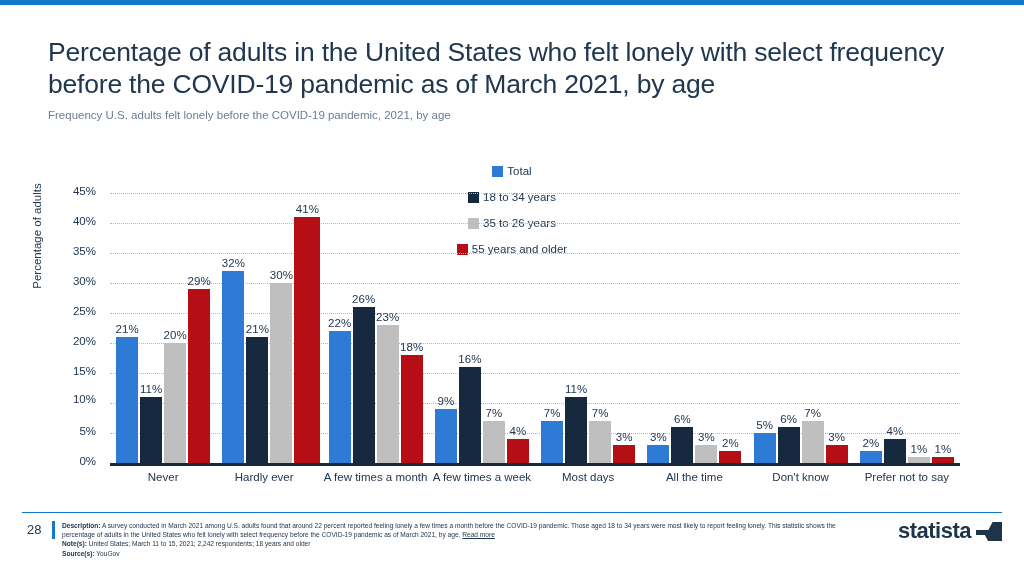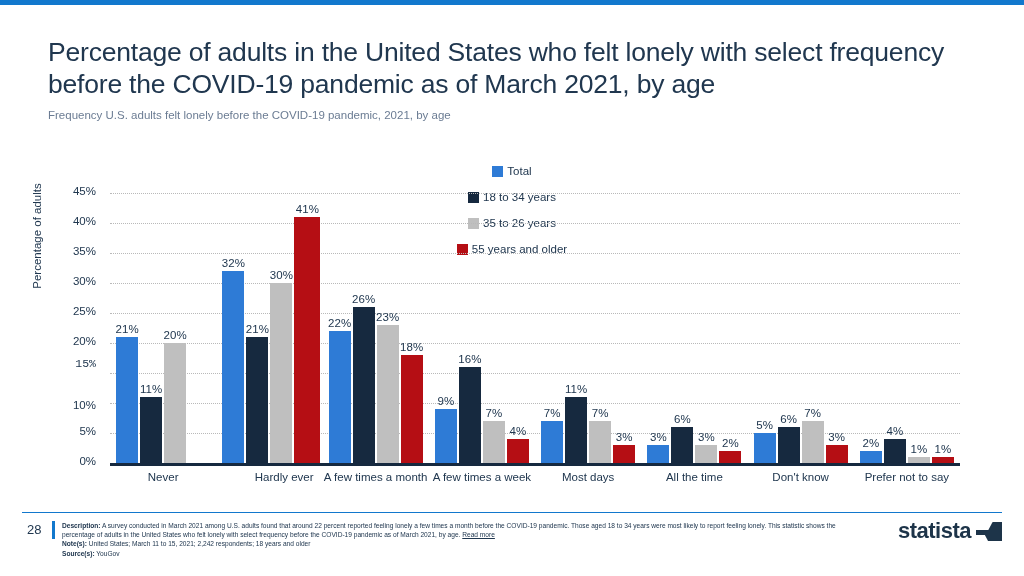--- a/index.html
+++ b/index.html
@@ -191,22 +191,22 @@
       </div>
       <div class="legend-item">
         <span class="legend-swatch" style="background: rgb(181, 14, 20);"></span>
         <span class="legend-label">55 years and older</span>
       </div>
     </div>
 
   <div class="ylabels" id="ylabels">
       <div class="ylabel-row" style="top: 270px;">0%</div>
       <div class="ylabel-row" style="top: 240px;">5%</div>
-      <div class="ylabel-row" style="top: 214px; text-align: center;">10%</div>
-      <div class="ylabel-row" style="top: 172px; font-family: Liberation Mono, monospace;">15%</div>
+      <div class="ylabel-row" style="top: 208px; text-align: center;">10%</div>
+      <div class="ylabel-row" style="top: 180px;">15%</div>
       <div class="ylabel-row" style="top: 150px;">20%</div>
       <div class="ylabel-row" style="top: 120px;">25%</div>
       <div class="ylabel-row" style="top: 90px;">30%</div>
       <div class="ylabel-row" style="top: 60px;">35%</div>
       <div class="ylabel-row" style="top: 30px;">40%</div>
       <div class="ylabel-row" style="top: 0px;">45%</div>
     </div>
   <div class="yaxis-title">Percentage of adults</div>
 
   <div class="plot">
@@ -224,20 +224,23 @@
     <div class="bars-layer" id="bars">
         <div class="bar" style="left: 6.125px; width: 22px; height: 126px; background: rgb(46, 123, 214);">
           <span class="bar-value">21%</span>
         </div>
         <div class="bar" style="left: 30.125px; width: 22px; height: 66px; background: rgb(22, 41, 63);">
           <span class="bar-value">11%</span>
         </div>
         <div class="bar" style="left: 54.125px; width: 22px; height: 120px; background: rgb(191, 191, 191);">
           <span class="bar-value">20%</span>
         </div>
+        <div class="bar" style="left: 78.125px; width: 22px; height: 174px; background: rgb(181, 14, 20);">
+          <span class="bar-value">29%</span>
+        </div>
         <div class="bar" style="left: 112.375px; width: 22px; height: 192px; background: rgb(46, 123, 214);">
           <span class="bar-value">32%</span>
         </div>
         <div class="bar" style="left: 136.375px; width: 22px; height: 126px; background: rgb(22, 41, 63);">
           <span class="bar-value">21%</span>
         </div>
         <div class="bar" style="left: 160.375px; width: 22px; height: 180px; background: rgb(191, 191, 191);">
           <span class="bar-value">30%</span>
         </div>
         <div class="bar" style="left: 184.375px; width: 26px; height: 246px; background: rgb(181, 14, 20); margin-top: 46px;">
@@ -314,21 +317,21 @@
         </div>
         <div class="bar" style="left: 821.875px; width: 22px; height: 6px; background: rgb(181, 14, 20);">
           <span class="bar-value">1%</span>
         </div>
       </div>
     <div class="baseline"></div>
   </div>
 
   <div class="xlabels" id="xlabels">
       <div class="xlabel" style="left: 0px; width: 106.25px;">Never</div>
-      <div class="xlabel" style="left: 121px; width: 106.25px;">Hardly ever</div>
+      <div class="xlabel" style="left: 101px; width: 106.25px;">Hardly ever</div>
       <div class="xlabel" style="left: 212.5px; width: 106.25px;">A few times a month</div>
       <div class="xlabel" style="left: 318.75px; width: 106.25px;">A few times a week</div>
       <div class="xlabel" style="left: 425px; width: 106.25px;">Most days</div>
       <div class="xlabel" style="left: 531.25px; width: 106.25px;">All the time</div>
       <div class="xlabel" style="left: 637.5px; width: 106.25px;">Don't know</div>
       <div class="xlabel" style="left: 743.75px; width: 106.25px;">Prefer not to say</div>
     </div>
 
   <div class="footer-rule"></div>
   <div class="pagenum">28</div>

